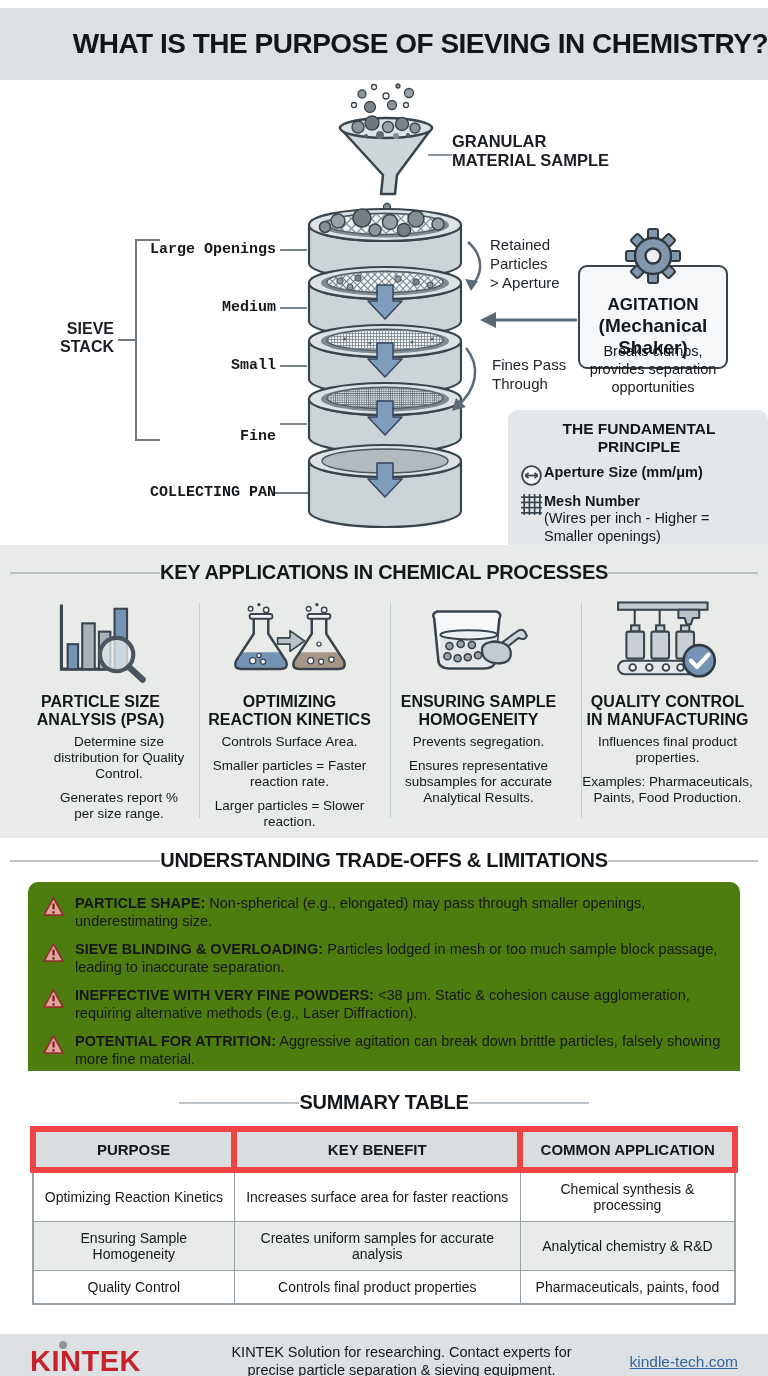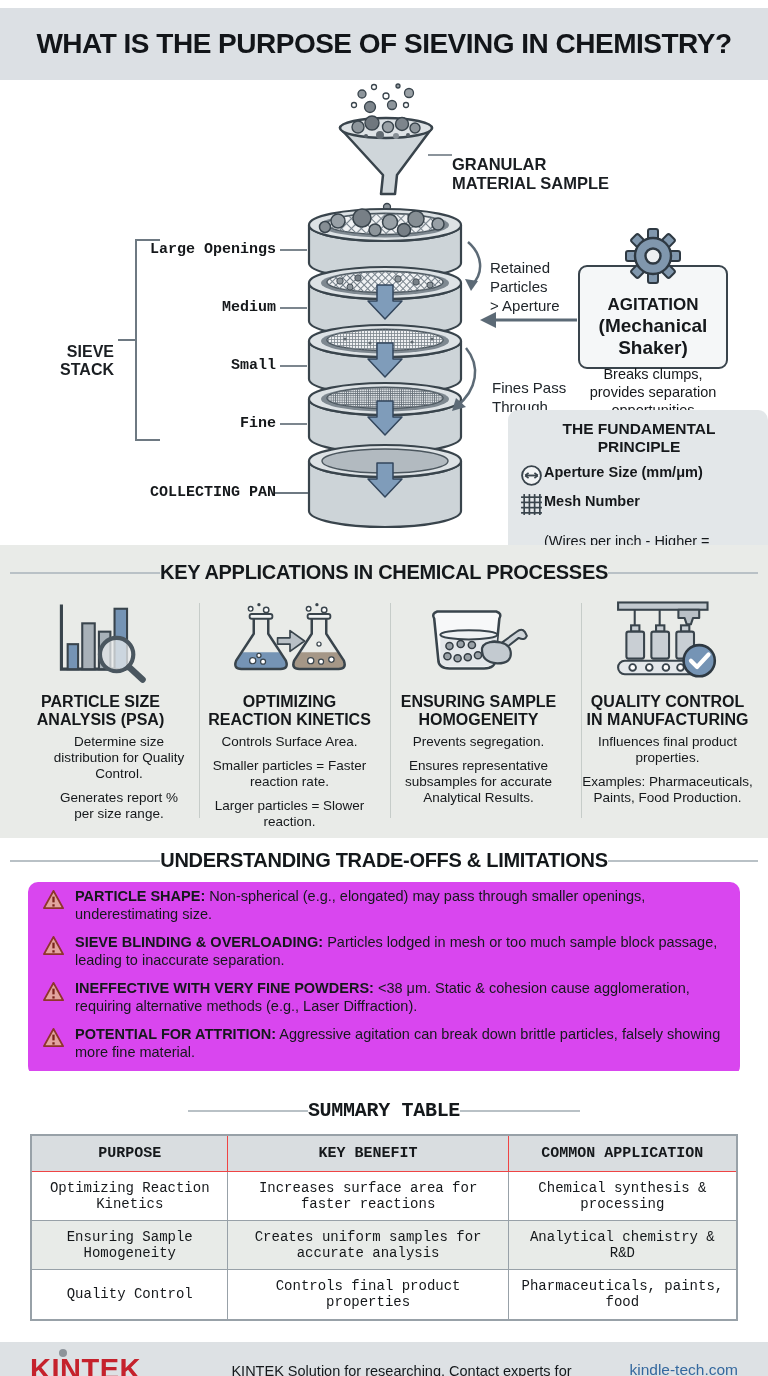--- a/index.html
+++ b/index.html
@@ -1,20 +1,20 @@
 <!DOCTYPE html>
 <html><head>
 <meta charset="utf-8">
 <style>
   html,body{margin:0;padding:0;}
   body{width:768px;height:1376px;background:#ffffff;font-family:"Liberation Sans",sans-serif;color:#15181b;overflow:hidden;}
-  .pre{white-space:pre-line;margin-top:23px;}
-
-  
-  .title-band{margin-top:8px;height:72px;background:#dce0e4;display:flex;align-items:center;justify-content:center;}
+  .pre{white-space:pre-line;}
+
+  
+  .title-band{margin-top:8px;height:72px;background:#dce0e4;display:flex;align-items:center;justify-content:flex-end;}
   .title-band h1{margin:0;font-size:28px;letter-spacing:-0.5px;font-weight:bold;color:#121519;}
 
   
   .diagram{position:relative;height:465px;background:#ffffff;}
   .diagram .ov{position:absolute;}
   .lbl{font-size:15px;font-weight:bold;color:#1a1e22;}
   .lbl-granular{left:452px;top:52px;width:170px;font-size:16.5px;line-height:1.18;}
   .lbl-sievestack{left:42px;top:240px;width:72px;text-align:right;font-size:16px;line-height:1.15;}
   .lbl-right{font-weight:normal;font-size:15px;line-height:1.25;color:#20262b;}
   .lbl-retained{left:490px;top:156px;}
@@ -47,29 +47,29 @@
   .app-title{font-size:16px;font-weight:bold;line-height:1.12;margin:9px 0 5px;}
   .app-text p{font-size:13.5px;line-height:1.18;margin:0 auto 8px;}
   .c1 .app-text p{max-width:132px;margin-left:42px;}
   .c2 .app-text p{max-width:165px;}
   .c3 .app-text p{max-width:178px;}
   .c4 .app-text p{max-width:178px;}
   .vdiv{position:absolute;top:58px;width:1px;height:215px;background:#c6ccc9;}
 
   
   .tradeoffs{height:222px;overflow:hidden;padding-top:11px;border-radius:24px;}
-  .to-box{margin:10px 28px 0;background:#d946ef;border-radius:10px;padding:6px 16px 4px 14px;}
+  .to-box{margin:10px 28px 0;background:#4d7c0f;border-radius:10px;padding:13px 16px 4px 14px;}
   .to-item{display:flex;gap:10px;margin-bottom:10px;}
   .to-item .warn{flex:0 0 auto;margin-top:1px;}
   .to-item p{margin:0;font-size:14.5px;line-height:1.24;color:#15181b;}
 
   
-  .summary{height:243px;overflow:hidden;padding-top:28px;font-family:Liberation Mono, monospace;}
+  .summary{height:243px;overflow:hidden;padding-top:20px;}
   table{width:708px;margin:12px auto 0;border-collapse:collapse;border:2px solid #98a1a8;background:#fff;}
-  th{background:#d9dde0;font-size:15px;font-weight:bold;padding:9px 6px;border:1px solid #ef4444;}
+  th{background:#d9dde0;font-size:15px;font-weight:bold;padding:9px 6px;border:6px solid #ef4444;}
   td{font-size:14px;text-align:center;padding:8px 8px;border:1px solid #98a1a8;line-height:1.15;}
   tbody tr:nth-child(even) td{background:#e8ebe8;}
 
   
   .footer{height:55px;background:#dde1e4;display:flex;align-items:center;padding:0 30px;}
   .logo{position:relative;width:165px;}
   .logo-text{font-size:29px;font-weight:bold;letter-spacing:0.5px;color:#c5222c;}
   .logo-dot{position:absolute;left:29px;top:-4px;width:8px;height:8px;border-radius:50%;background:#8d949a;}
   .tagline{flex:1;text-align:center;font-size:14.5px;line-height:1.22;color:#15181b;}
   .site-link{width:130px;text-align:right;font-size:15.5px;color:#34689e;text-decoration:underline;}
@@ -219,21 +219,21 @@
     </svg>
 
     
     <div class="ov lbl lbl-granular pre">GRANULAR
 MATERIAL SAMPLE</div>
     <div class="ov lbl lbl-sievestack pre">SIEVE
 STACK</div>
     <div class="ov side-label" style="top:161px;">Large Openings</div>
     <div class="ov side-label" style="top:219px;">Medium</div>
     <div class="ov side-label" style="top:277px;">Small</div>
-    <div class="ov side-label" style="top:335px;">Fine</div>
+    <div class="ov side-label" style="top:348px;">Fine</div>
     <div class="ov side-label" style="top:404px;">COLLECTING PAN</div>
     <div class="ov lbl-right lbl-retained pre">Retained
 Particles
 &gt; Aperture</div>
     <div class="ov lbl-right lbl-fines pre">Fines Pass
 Through</div>
 
     <div class="ov agitation-wrap">
       <div class="agit-box">
         <svg class="gear-svg" width="58" height="58" viewBox="-29 -29 58 58">

